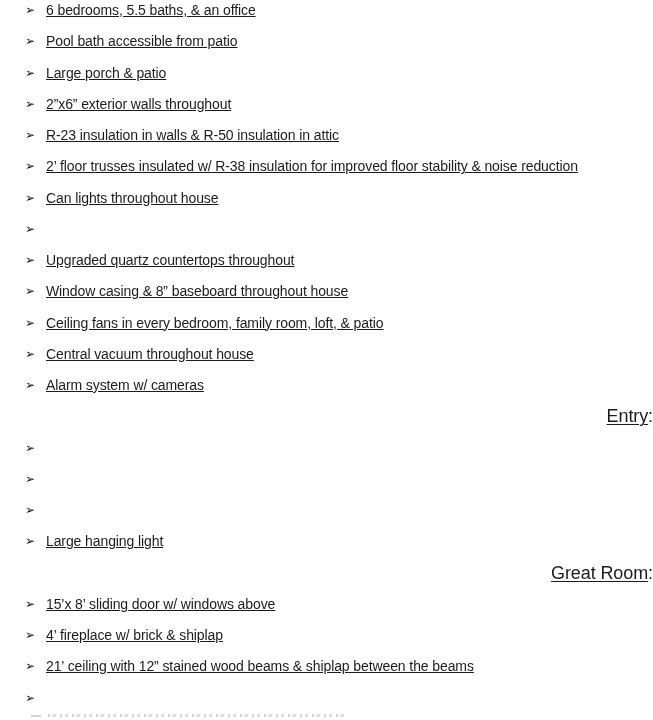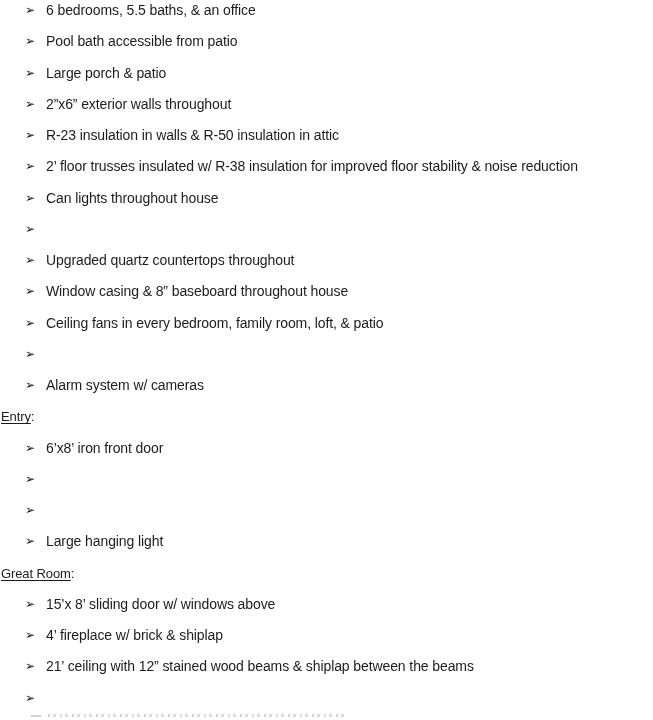--- a/index.html
+++ b/index.html
@@ -31,24 +31,26 @@
   }
   .bullet {
     width: 21px;
     flex: 0 0 21px;
     font-size: 12px;
     line-height: 19px;
     color: #141414;
   }
   .txt {
     white-space: nowrap;
+    text-decoration: underline;
   }
   .row.heading {
-    padding-left: 1px;
-    font-size: 13px;
+    padding-left: 8px;
+    font-size: 18px;
+    justify-content: flex-end;
   }
   .hd {
     text-decoration: underline;
     text-decoration-thickness: 1px;
     text-underline-offset: 2px;
   }
   .clipped-line {
     position: absolute;
     left: 48px;
     top: 714px;
@@ -112,34 +114,34 @@
   <div class="row item">
     <span class="bullet">➢</span>
     <span class="txt">Window casing &amp; 8” baseboard throughout house</span>
   </div>
   <div class="row item">
     <span class="bullet">➢</span>
     <span class="txt">Ceiling fans in every bedroom, family room, loft, &amp; patio</span>
   </div>
   <div class="row item">
     <span class="bullet">➢</span>
+    <span class="txt">Central vacuum throughout house</span>
   </div>
   <div class="row item">
     <span class="bullet">➢</span>
     <span class="txt">Alarm system w/ cameras</span>
   </div>
 
   <div class="row heading">
     <span class="hd">Entry</span>
       <span>:</span>
   </div>
 
   <div class="row item">
     <span class="bullet">➢</span>
-    <span class="txt">6’x8’ iron front door</span>
   </div>
   <div class="row item">
     <span class="bullet">➢</span>
   </div>
   <div class="row item">
     <span class="bullet">➢</span>
   </div>
   <div class="row item">
     <span class="bullet">➢</span>
     <span class="txt">Large hanging light</span>

